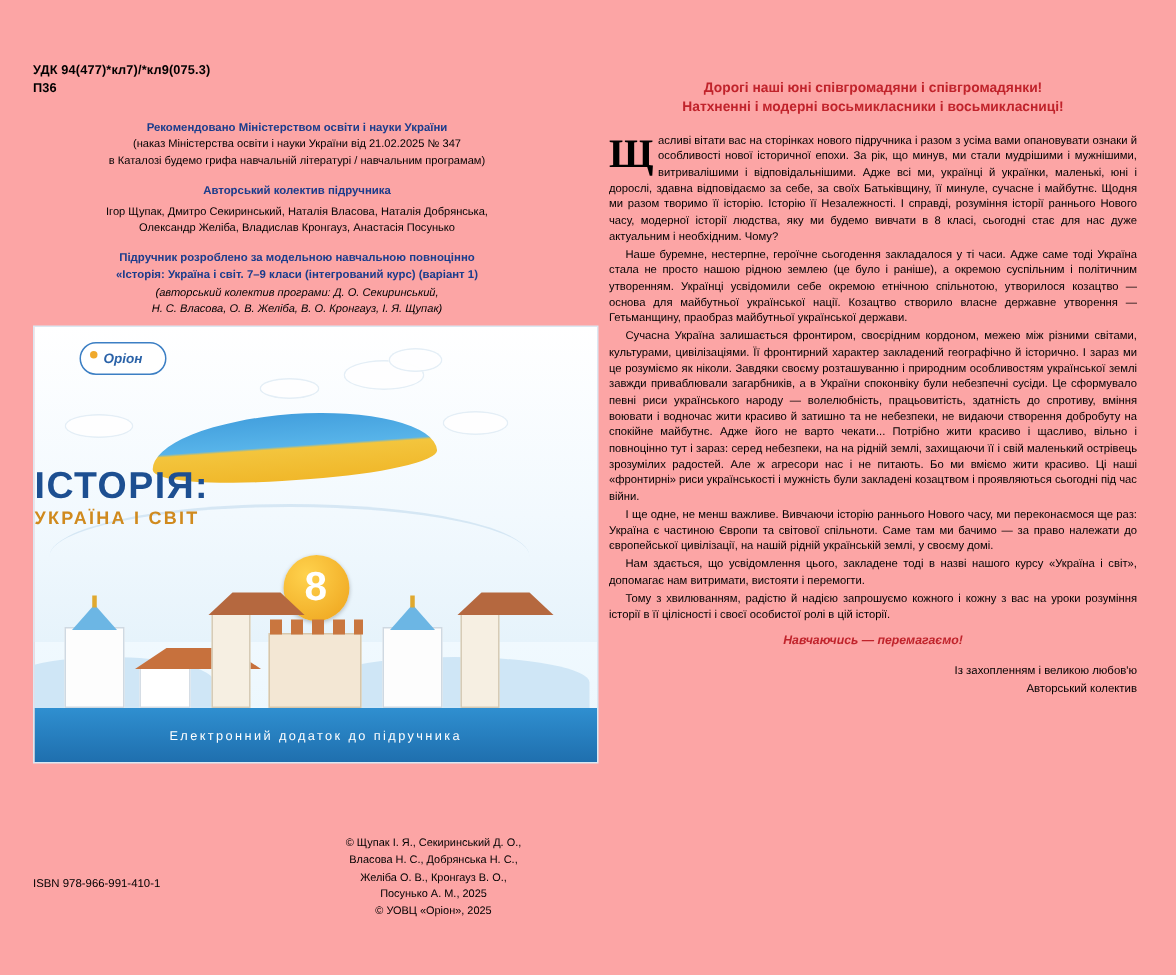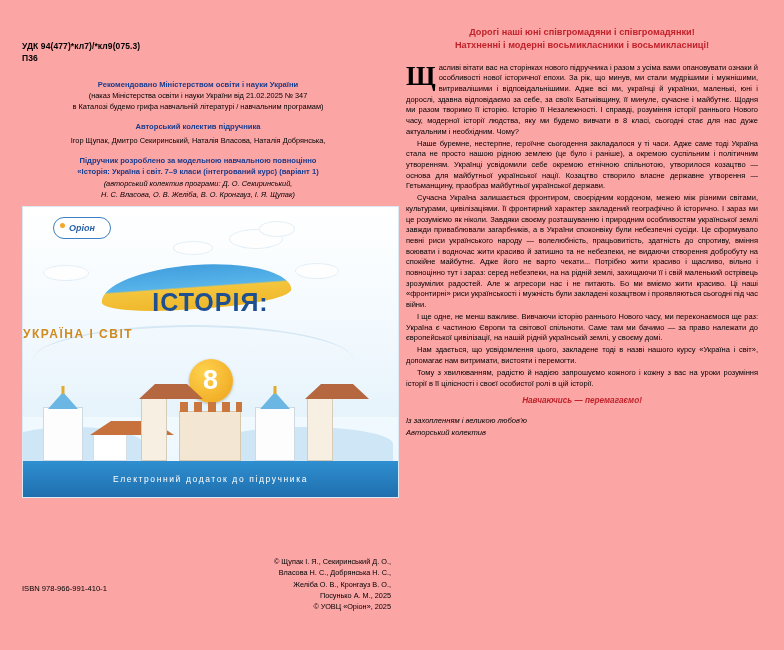--- a/index.html
+++ b/index.html
@@ -19,21 +19,21 @@
   .col-left {
     position: absolute;
     left: 0; top: 0;
     width: 392px; height: 650px;
     padding: 40px 18px 10px 22px;
   }
   .col-right {
     position: absolute;
     left: 392px; top: 0;
     width: 392px; height: 544px;
-    padding: 26px 26px 10px 14px;
+    padding: 52px 26px 10px 14px;
   }
   .udk {
     font-size: 8.5px;
     color: #000;
     line-height: 1.45;
     font-weight: bold;
     margin-bottom: 14px;
   }
   .udk div { letter-spacing: 0.1px; }
 
@@ -119,22 +119,22 @@
   .cloud {
     position: absolute;
     background: #ffffff;
     border-radius: 50%;
     box-shadow: 0 0 0 1px #e3eef6 inset;
     opacity: .95;
   }
   .title-main {
     position: absolute;
     left: 0; right: 0;
-    top: 81px;
-    text-align: center;
+    top: 92px;
+    text-align: left;
     color: #1d4f91;
     font-size: 25px;
     font-weight: bold;
     letter-spacing: 1px;
     font-family: "Liberation Sans", sans-serif;
   }
   .title-sub {
     position: absolute;
     left: 0; right: 0;
     top: 120px;
@@ -254,27 +254,27 @@
     color: #fff;
     font-size: 8.5px;
     letter-spacing: 1.6px;
     display: flex; align-items: center; justify-content: center;
     font-weight: normal;
   }
 
   
   .copy {
     position: absolute;
-    left: 213px;
+    left: 200px;
     top: 556px;
     width: 178px;
     font-size: 7.3px;
     line-height: 1.55;
     color: #000;
-    text-align: right;
+    text-align: center;
   }
   .isbn {
     position: absolute;
     left: 22px;
     top: 584px;
     font-size: 7.6px;
     color: #000;
   }
 
   
@@ -306,22 +306,21 @@
   .body p.first { text-indent: 0; }
   .slogan {
     color: #c0232b;
     font-weight: bold;
     font-style: italic;
     text-align: center;
     font-size: 8.2px;
     margin: 7px 0 10px 0;
   }
   .sign {
-    text-align: left;
-    font-style: italic;
+    text-align: right;
     font-size: 7.6px;
     line-height: 1.5;
     color: #000;
   }
 </style>
 </head>
 <body>
 
 <div class="page">
 
@@ -334,20 +333,21 @@
 
     <div class="blue-block">
       <div class="hdr">Рекомендовано Міністерством освіти і науки України</div>
       <div class="sub">(наказ Міністерства освіти і науки України від 21.02.2025 № 347</div>
       <div class="sub">в Каталозі будемо грифа навчальній літературі / навчальним програмам)</div>
     </div>
 
     <div class="names">
       <div class="title">Авторський колектив підручника</div>
       <div>Ігор Щупак, Дмитро Секиринський, Наталія Власова, Наталія Добрянська,</div>
+      <div>Олександр Желіба, Владислав Кронгауз, Анастасія Посунько</div>
     </div>
 
     <div class="prog">
       <div class="title">Підручник розроблено за модельною навчальною повноцінно</div>
       <div class="title ital">«Історія: Україна і світ. 7–9 класи (інтегрований курс) (варіант 1)</div>
       <div>(авторський колектив програми: Д. О. Секиринський,</div>
       <div>Н. С. Власова, О. В. Желіба, В. О. Кронгауз, І. Я. Щупак)</div>
     </div>
 
     <div class="cover">

